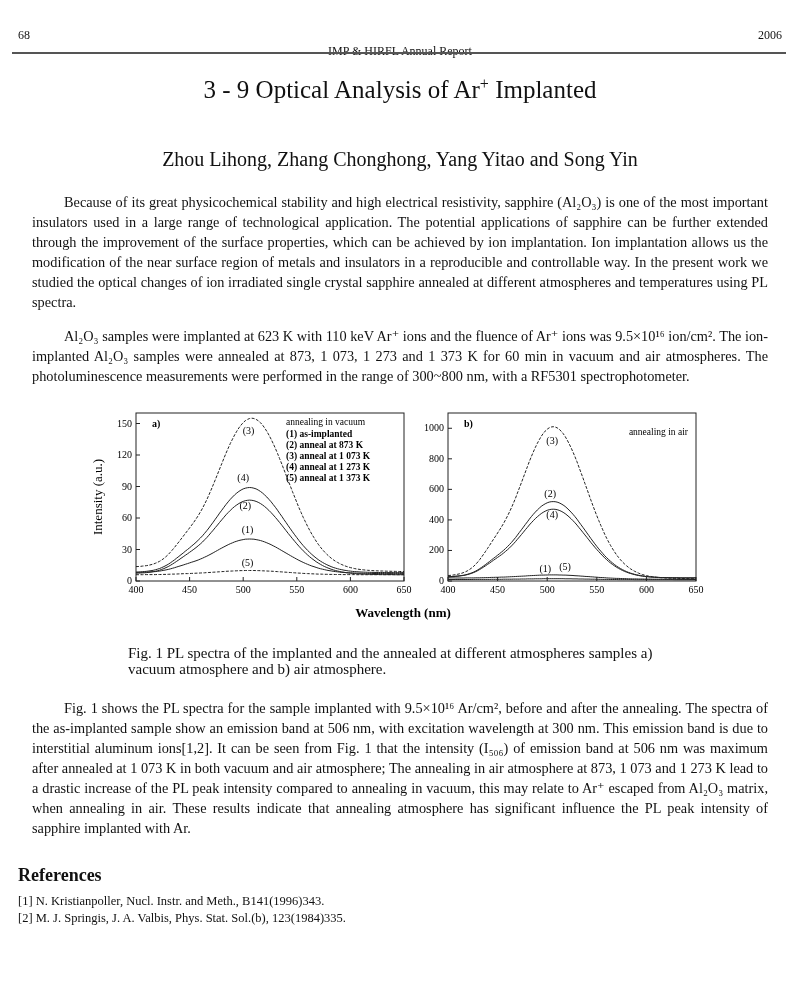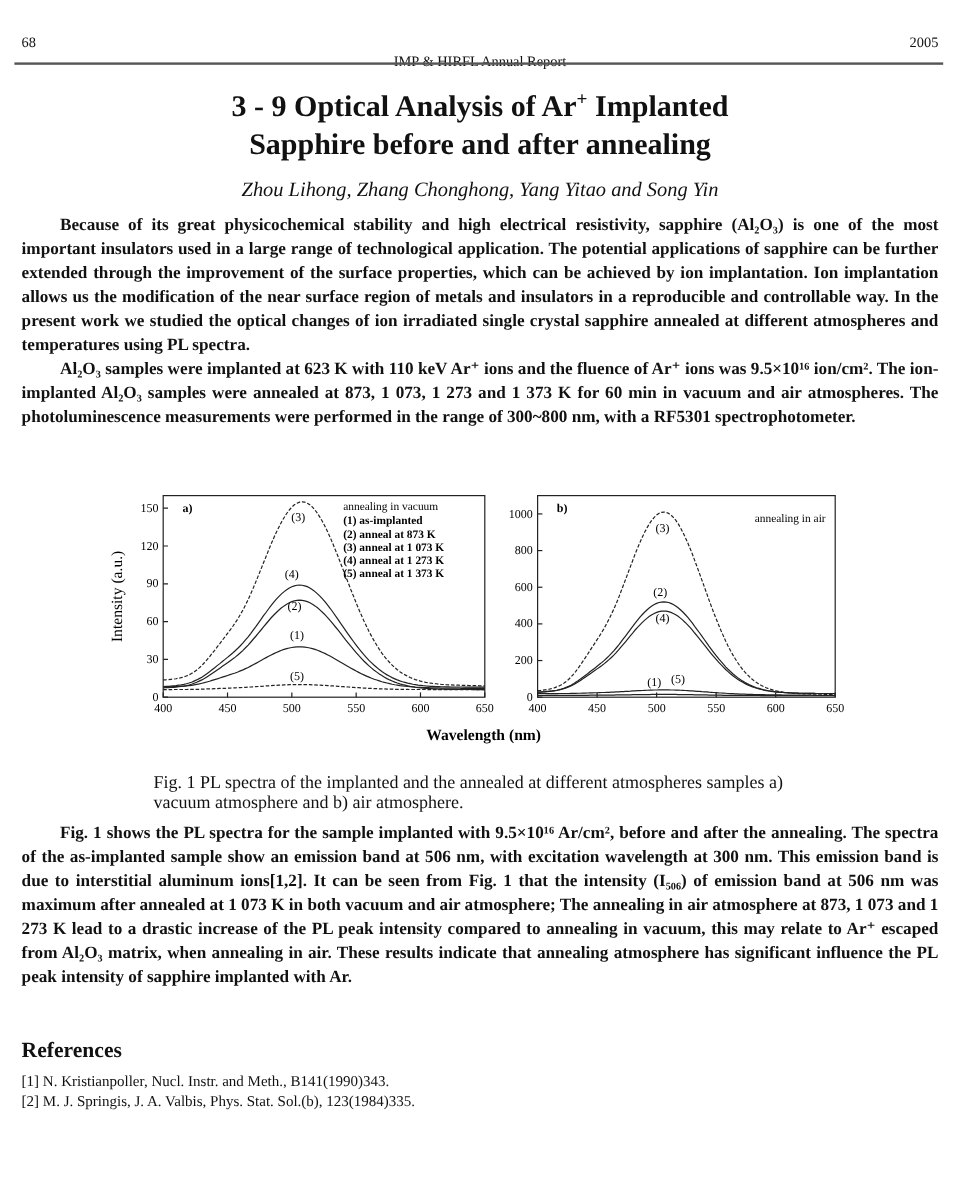--- a/index.html
+++ b/index.html
@@ -2,46 +2,45 @@
 <html><head>
 <meta charset="utf-8">
 <style>
   html, body { margin: 0; padding: 0; background: #ffffff; }
   body { width: 800px; height: 994px; position: relative; overflow: hidden; color: #111; font-family: "Liberation Serif", "DejaVu Serif", serif; }
   .header { position: absolute; left: 18px; right: 18px; top: 28px; height: 22px; font-size: 12px; }
   .header .pg { position: absolute; left: 0; top: 0; }
   .header .jt { position: absolute; left: 0; right: 0; text-align: center; top: 16px; }
   .header .yr { position: absolute; right: 0; top: 0; }
   .rule { position: absolute; left: 12px; right: 14px; top: 52px; height: 2px; background: #555; }
-  .title { position: absolute; left: 0; right: 0; top: 74px; text-align: center; font-weight: bold; font-size: 25px; line-height: 31px; font-family: "Liberation Serif", serif; }
-  .authors { position: absolute; left: 0; right: 0; top: 148px; text-align: center; font-size: 17px; font-style: italic; }
+  .title { position: absolute; left: 0; right: 0; top: 74px; text-align: center; font-weight: normal; font-size: 25px; line-height: 31px; font-family: "Liberation Serif", serif; }
+  .authors { position: absolute; left: 0; right: 0; top: 148px; text-align: center; font-size: 20px; }
   .body { position: absolute; left: 18px; right: 18px; font-size: 14.3px; line-height: 20px; text-align: justify; }
-  .body p { margin: 0; text-indent: 32px; font-weight: bold; }
+  .body p { margin: 14px; text-indent: 32px; }
   #p1 { top: 178px; }
   #p3 { top: 684px; }
   sub, sup { font-size: 9px; line-height: 0; }
   .figwrap { position: absolute; left: 88px; top: 405px; width: 630px; height: 225px; }
   svg text { font-family: "Liberation Serif", serif; }
   .caption { position: absolute; left: 128px; top: 645px; width: 560px; font-size: 15px; line-height: 16px; }
   .refs-h { position: absolute; left: 18px; top: 865px; font-weight: bold; font-size: 18px; }
   .refs { position: absolute; left: 18px; top: 893px; font-size: 12.5px; line-height: 17px; }
 </style>
 </head>
 <body>
 
 <div class="header">
   <span class="pg">68</span>
   <span class="jt">IMP &amp; HIRFL Annual Report</span>
-  <span class="yr">2005</span>
+  <span class="yr">2006</span>
 </div>
 <div class="rule"></div>
 
 <div class="title">
   <div><span>3 - 9   Optical Analysis of Ar</span><sup style="font-size:16px">+</sup><span> Implanted</span></div>
-  <div>Sapphire before and after annealing</div>
 </div>
 
 <div class="authors">Zhou Lihong, Zhang Chonghong, Yang Yitao and Song Yin</div>
 
 <div class="body" id="p1">
   <p>Because of its great physicochemical stability and high electrical resistivity, sapphire (Al₂O₃) is one of the most important insulators used in a large range of technological application. The potential applications of sapphire can be further extended through the improvement of the surface properties, which can be achieved by ion implantation. Ion implantation allows us the modification of the near surface region of metals and insulators in a reproducible and controllable way. In the present work we studied the optical changes of ion irradiated single crystal sapphire annealed at different atmospheres and temperatures using PL spectra.</p>
   <p>Al₂O₃ samples were implanted at 623 K with 110 keV Ar⁺ ions and the fluence of Ar⁺ ions was 9.5×10¹⁶ ion/cm². The ion-implanted Al₂O₃ samples were annealed at 873, 1 073, 1 273 and 1 373 K for 60 min in vacuum and air atmospheres. The photoluminescence measurements were performed in the range of 300~800 nm, with a RF5301 spectrophotometer.</p>
 </div>
 
 <div class="figwrap">
@@ -131,15 +130,15 @@
 </div>
 
 <div class="caption">Fig. 1  PL spectra of the implanted and the annealed at different atmospheres samples a) vacuum atmosphere and b) air atmosphere.</div>
 
 <div class="body" id="p3">
   <p>Fig. 1 shows the PL spectra for the sample implanted with 9.5×10¹⁶ Ar/cm², before and after the annealing. The spectra of the as-implanted sample show an emission band at 506 nm, with excitation wavelength at 300 nm. This emission band is due to interstitial aluminum ions[1,2]. It can be seen from Fig. 1 that the intensity (I₅₀₆) of emission band at 506 nm was maximum after annealed at 1 073 K in both vacuum and air atmosphere; The annealing in air atmosphere at 873, 1 073 and 1 273 K lead to a drastic increase of the PL peak intensity compared to annealing in vacuum, this may relate to Ar⁺ escaped from Al₂O₃ matrix, when annealing in air. These results indicate that annealing atmosphere has significant influence the PL peak intensity of sapphire implanted with Ar.</p>
 </div>
 
 <div class="refs-h">References</div>
 <div class="refs">
-  <div>[1] N. Kristianpoller, Nucl. Instr. and Meth., B141(1990)343.</div>
+  <div>[1] N. Kristianpoller, Nucl. Instr. and Meth., B141(1996)343.</div>
   <div>[2] M. J. Springis, J. A. Valbis, Phys. Stat. Sol.(b), 123(1984)335.</div>
 </div>
 
 </body></html>

